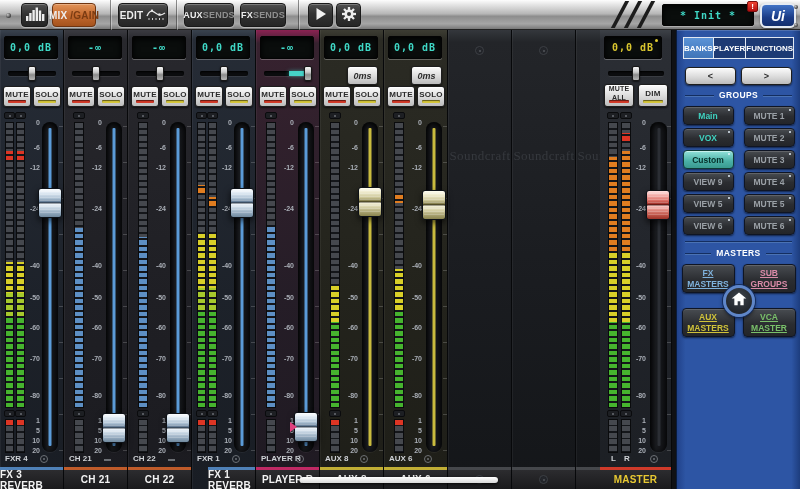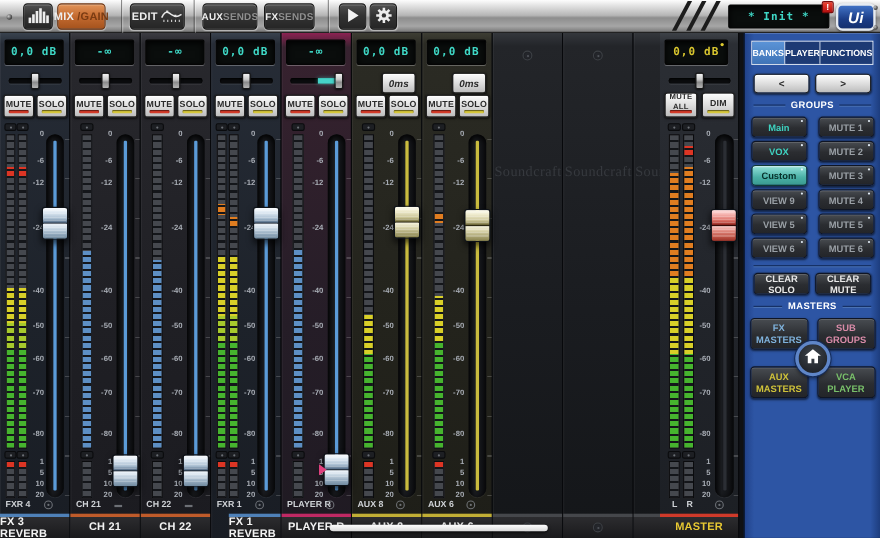--- a/index.html
+++ b/index.html
@@ -121,21 +121,21 @@
   .dot::after{content:'';position:absolute;top:2px;right:3px;width:2px;height:2px;border-radius:50%;background:#eaf4ff;opacity:.95;}
   .sec-h{display:flex;align-items:center;gap:5px;color:#fff;font-size:8.5px;font-weight:bold;margin:4px 2px 6px 2px;letter-spacing:.4px;}
   .sec-h::before,.sec-h::after{content:'';flex:1;height:1px;background:#142e60;box-shadow:0 1px 0 #4a72b4;}
   #groups-grid{display:grid;grid-template-columns:51px 51px;column-gap:10px;row-gap:3px;justify-content:center;margin-bottom:6px;}
   .gbtn{position:relative;height:19px;font-size:8.5px;border-radius:4px;display:flex;align-items:center;justify-content:center;font-weight:bold;}
   .gbtn-active{background:linear-gradient(180deg,#93e2da,#4ab0a6 60%,#3a9a90);border:1px solid #0f3a34;color:#06302a;
     box-shadow:0 1px 2px rgba(0,0,0,.5),inset 0 1px 0 rgba(255,255,255,.5);}
   .panel-sep{height:1px;background:#142e60;box-shadow:0 1px 0 #4a72b4;margin:2px 2px 6px 2px;}
   .masters-wrap{position:relative;display:grid;grid-template-columns:53px 53px;column-gap:8px;row-gap:15px;justify-content:center;margin-top:2px;}
   .mbtn{position:relative;height:29px;font-size:8.5px;line-height:1.2;border-radius:4px;display:flex;align-items:center;justify-content:center;
-    text-align:center;font-weight:bold;padding:1px 2px;}
+    text-align:center;font-weight:bold;padding:1px 2px;text-decoration:underline;}
   .home{position:absolute;left:50%;top:50%;transform:translate(-50%,-50%);width:32px;height:32px;border-radius:50%;
     background:radial-gradient(circle at 50% 35%,#3d444c,#22262c 72%);border:3px solid #5f86c8;
     box-shadow:0 0 0 1px #142c5c,0 2px 4px rgba(0,0,0,.55);display:flex;align-items:center;justify-content:center;z-index:5;}
 </style>
 </head>
 <body>
 
 <div class="screen">
 
   <div class="toolbar">
@@ -589,33 +589,29 @@
         <button class="gbtn dot gbtn-active">Custom</button>
         <button class="gbtn dot pdark" style="color: rgb(154, 160, 166);">MUTE 3</button>
         <button class="gbtn dot pdark" style="color: rgb(154, 160, 166);">VIEW 9</button>
         <button class="gbtn dot pdark" style="color: rgb(154, 160, 166);">MUTE 4</button>
         <button class="gbtn dot pdark" style="color: rgb(154, 160, 166);">VIEW 5</button>
         <button class="gbtn dot pdark" style="color: rgb(154, 160, 166);">MUTE 5</button>
         <button class="gbtn dot pdark" style="color: rgb(154, 160, 166);">VIEW 6</button>
         <button class="gbtn dot pdark" style="color: rgb(154, 160, 166);">MUTE 6</button>
       </div>
     <div class="panel-sep"></div>
-    <div class="prow">
-      <button class="pbtn pdark" style="font-size:8.5px;">CLEAR SOLO</button>
-      <button class="pbtn pdark" style="font-size:8.5px;">CLEAR MUTE</button>
-    </div>
     <div class="sec-h">
         <span>MASTERS</span>
       </div>
     <div class="masters-wrap" id="masters-grid">
 
     <button class="mbtn pdark" style="color: rgb(127, 178, 220);">FX MASTERS</button>
         <button class="mbtn pdark" style="color: rgb(217, 139, 168);">SUB GROUPS</button>
         <button class="mbtn pdark" style="color: rgb(207, 194, 58);">AUX MASTERS</button>
-        <button class="mbtn pdark" style="color: rgb(121, 192, 106);">VCA PLAYER</button>
+        <button class="mbtn pdark" style="color: rgb(121, 192, 106);">VCA MASTER</button>
         <div class="home">
         <span>
           <svg width="16" height="15" viewBox="0 0 24 22">
               <path d="M12 2 L23 11 H19 V21 H14 V15 H10 V21 H5 V11 H1 Z" fill="#fff"></path>
             </svg>
         </span>
       </div>
       </div>
   </div>
 </div>

